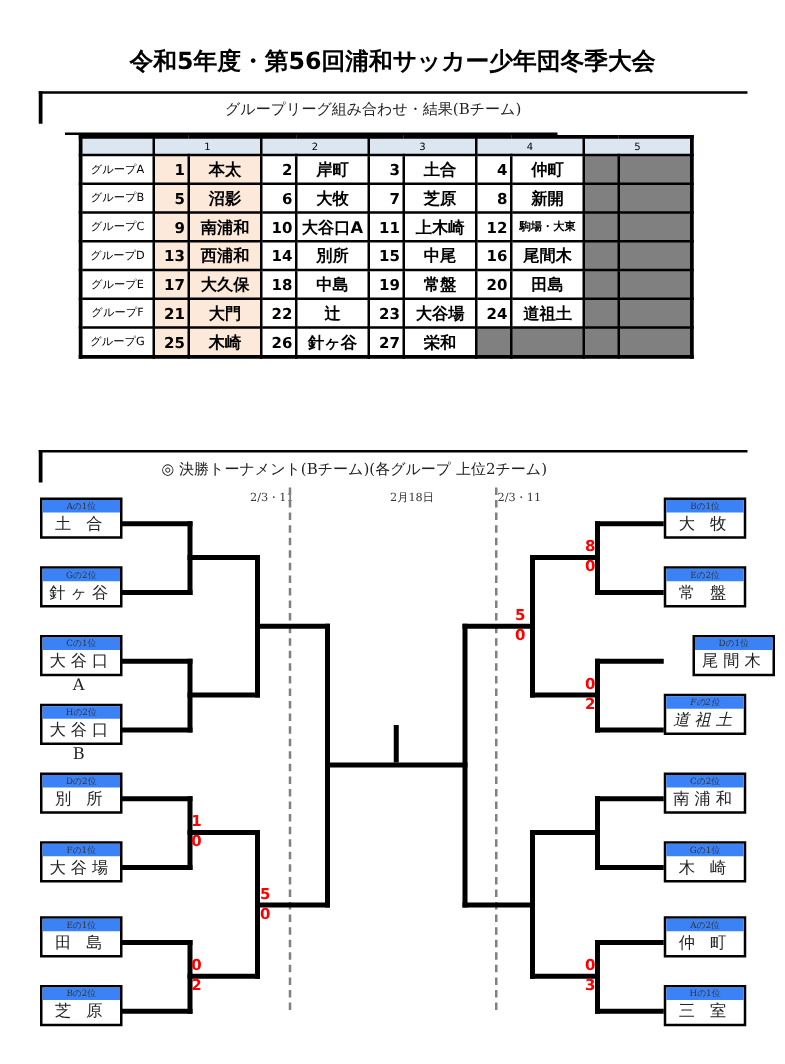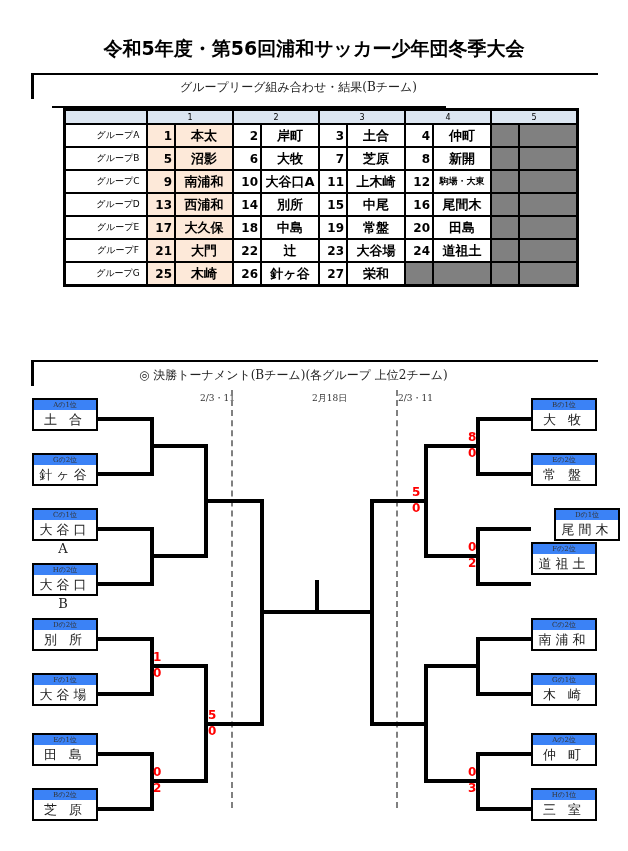--- a/index.html
+++ b/index.html
@@ -9,21 +9,21 @@
   #title { left: 0; top: 36px; width: 628px; text-align: center; font-size: 19px; font-weight: bold; letter-spacing: 0px; }
   .sec-frame-h { position: absolute; height: 2px; background: #000; }
   .sec-frame-v { position: absolute; width: 3px; background: #000; }
   .sec-title { position: absolute; font-family: "DejaVu Serif", "Liberation Serif", serif; font-size: 12px; color: #222; }
 
   
   #group-table { position: absolute; left: 63px; top: 108px; border-collapse: collapse;
                  border: 3px solid #000; table-layout: fixed; }
   #group-table td, #group-table th { border: 2px solid #000; padding: 0; height: 21px; font-size: 13px; }
   #group-table th { height: 12px; background: #dce6f1; font-size: 8px; font-weight: normal; text-align: center; }
-  #group-table td.glabel { width: 56px; text-align: center; font-size: 9px; padding-left: 24px; }
+  #group-table td.glabel { width: 56px; text-align: center; font-size: 9px; }
   #group-table td.num { width: 24px; text-align: right; padding-right: 2px; font-weight: bold; font-size: 12px; border-right: 2px solid #000; }
   #group-table td.name { width: 56px; text-align: center; font-weight: bold; font-size: 13px; }
   #group-table td.small { font-size: 9px; }
   #group-table td.hl { background: #fde9d9; }
   #group-table td.gray { background: #808080; }
 
   
   .team-box { position: absolute; width: 62px; height: 29px; border: 2px solid #000; background: #fff; }
   .team-box .seed { height: 10px; background: #3b82f6; font-family: "DejaVu Serif", "Liberation Serif", serif;
                     font-size: 7px; line-height: 10px; text-align: center; color: #333; }
@@ -145,21 +145,21 @@
         <td class="num gray"></td>
         <td class="name gray"></td>
         <td class="num gray"></td>
         <td class="name gray"></td>
       </tr>
     </tbody>
 </table>
 
 <div class="sec-frame-h" style="left:31px; top:360px; width:567px;"></div>
 <div class="sec-frame-v" style="left:31px; top:360px; height:26px;"></div>
-<div class="sec-title" style="left:139px; top:367px;text-align:right;">◎ 決勝トーナメント(Bチーム)(各グループ 上位2チーム)</div>
+<div class="sec-title" style="left:129px; top:367px;text-align:right;">◎ 決勝トーナメント(Bチーム)(各グループ 上位2チーム)</div>
 
 <div class="date" style="left:200px; top:392px;">2/3・11</div>
 <div class="date" style="left:312px; top:392px;">2月18日</div>
 <div class="date" style="left:398px; top:392px;">2/3・11</div>
 
 <div class="dash" style="left:231px; top:390px; height:418px;"></div>
 <div class="dash" style="left:396px; top:390px; height:418px;"></div>
 
 <div id="bracket">
     <div class="team-box" style="top: 398px; left: 32px;">
@@ -199,21 +199,21 @@
       <div class="tname">大 牧</div>
     </div>
     <div class="team-box" style="top: 453px; left: 531px;">
       <div class="seed">Eの2位</div>
       <div class="tname">常 盤</div>
     </div>
     <div class="team-box" style="top: 508px; left: 531px; margin-left: 23px;">
       <div class="seed">Dの1位</div>
       <div class="tname">尾間木</div>
     </div>
-    <div class="team-box" style="top: 542px; left: 531px;">
+    <div class="team-box" style="top: 555px; left: 531px; font-style: italic;">
       <div class="seed">Fの2位</div>
       <div class="tname">道祖土</div>
     </div>
     <div class="team-box" style="top: 618px; left: 531px;">
       <div class="seed">Cの2位</div>
       <div class="tname">南浦和</div>
     </div>
     <div class="team-box" style="top: 673px; left: 531px;">
       <div class="seed">Gの1位</div>
       <div class="tname">木 崎</div>

